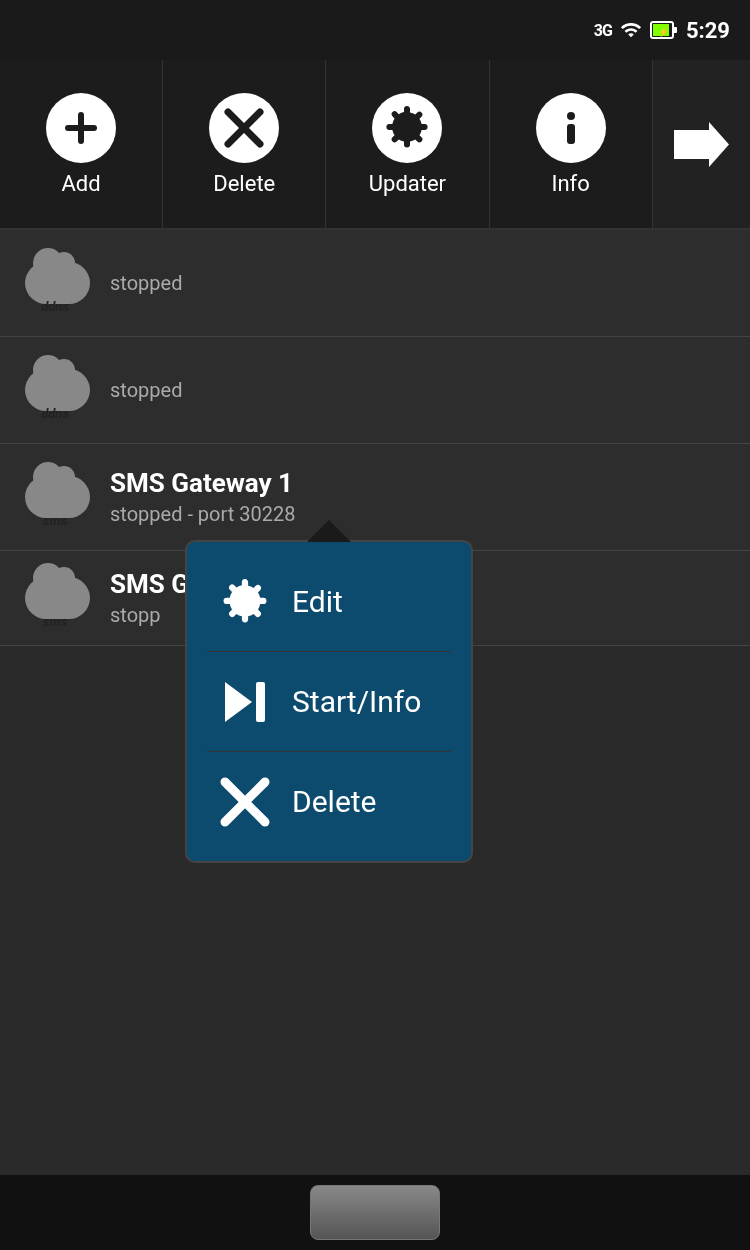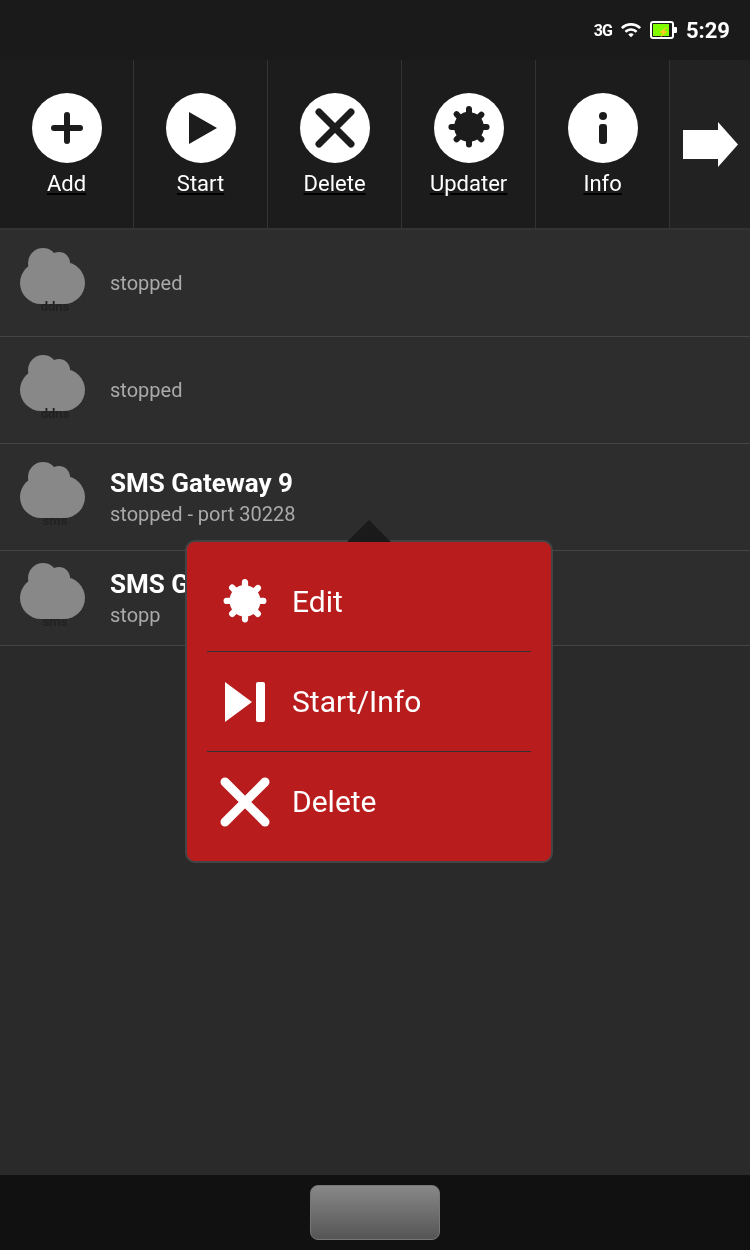--- a/index.html
+++ b/index.html
@@ -47,21 +47,20 @@
     .toolbar-item {
       flex: 1;
       display: flex;
       flex-direction: column;
       align-items: center;
       justify-content: center;
       gap: 8px;
       cursor: pointer;
       border-right: 1px solid #333;
       padding: 10px 0;
-      text-decoration: underline;
     }
     .toolbar-item:last-child {
       border-right: none;
     }
     .toolbar-icon {
       width: 70px;
       height: 70px;
       border-radius: 50%;
       background: #fff;
       display: flex;
@@ -105,21 +104,22 @@
       width: 70px;
       height: 70px;
       margin-right: 20px;
       flex-shrink: 0;
       position: relative;
     }
     .cloud-icon {
       position: relative;
       display: flex;
       align-items: center;
-      justify-content: flex-start;
+      justify-content: flex-end;
+      font-style: italic;
     }
     .cloud-shape {
       width: 65px;
       height: 42px;
       background: #888;
       border-radius: 21px;
       position: relative;
     }
     .cloud-shape::before {
       content: '';
@@ -164,22 +164,22 @@
     .service-status {
       color: #aaa;
       font-size: 20px;
     }
 
     
     #context-menu {
       position: absolute;
       left: 185px;
       top: 540px;
-      width: 368px;
-      background: #b91c1c;
+      width: 288px;
+      background: #0c4a6e;
       border-radius: 10px;
       border: 2px solid #444;
       z-index: 100;
       overflow: visible;
       padding: 10px 0;
     }
     #context-menu::before {
       content: '';
       position: absolute;
       top: -22px;
@@ -256,28 +256,20 @@
   <div class="toolbar-item">
     <div class="toolbar-icon">
       <svg width="44" height="44" viewBox="0 0 44 44" fill="#1c1c1c">
         <rect x="19" y="6" width="6" height="32" rx="3"></rect>
         <rect x="6" y="19" width="32" height="6" rx="3"></rect>
       </svg>
     </div>
     <span class="toolbar-label">Add</span>
   </div>
 
-  <div class="toolbar-item">
-    <div class="toolbar-icon">
-      <svg width="44" height="44" viewBox="0 0 44 44" fill="#1c1c1c">
-        <polygon points="10,6 38,22 10,38"></polygon>
-      </svg>
-    </div>
-    <span class="toolbar-label">Start</span>
-  </div>
 
 
   <div class="toolbar-item">
     <div class="toolbar-icon">
       <svg width="44" height="44" viewBox="0 0 44 44" fill="#1c1c1c">
         <line x1="6" y1="6" x2="38" y2="38" stroke="#1c1c1c" stroke-width="7" stroke-linecap="round"></line>
         <line x1="38" y1="6" x2="6" y2="38" stroke="#1c1c1c" stroke-width="7" stroke-linecap="round"></line>
       </svg>
     </div>
     <span class="toolbar-label">Delete</span>
@@ -331,21 +323,21 @@
       <div class="service-status">stopped</div>
     </div>
   </div>
 
   <div class="service-item">
     <div class="service-icon cloud-icon">
       <div class="cloud-shape"></div>
       <span class="cloud-label">sms</span>
     </div>
     <div class="service-info">
-      <div class="service-name">SMS Gateway 9</div>
+      <div class="service-name">SMS Gateway 1</div>
       <div class="service-status">stopped - port 30228</div>
     </div>
   </div>
 
   <div class="service-item" style="height:80px; overflow:hidden;">
     <div class="service-icon cloud-icon">
       <div class="cloud-shape"></div>
       <span class="cloud-label">sms</span>
     </div>
     <div class="service-info">

